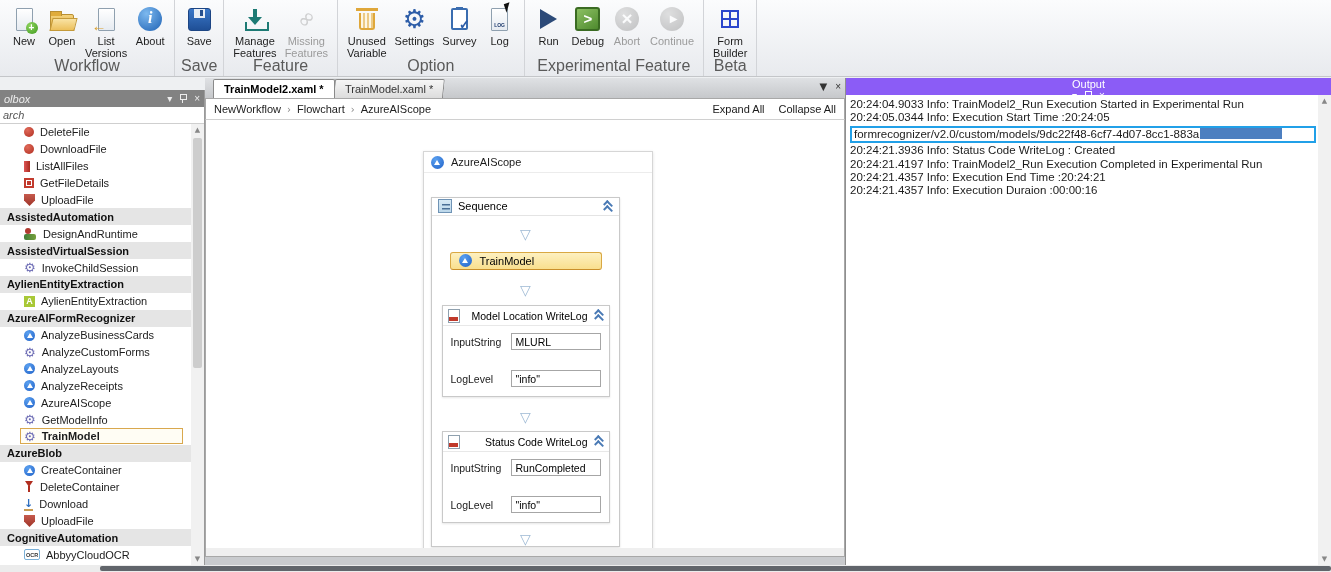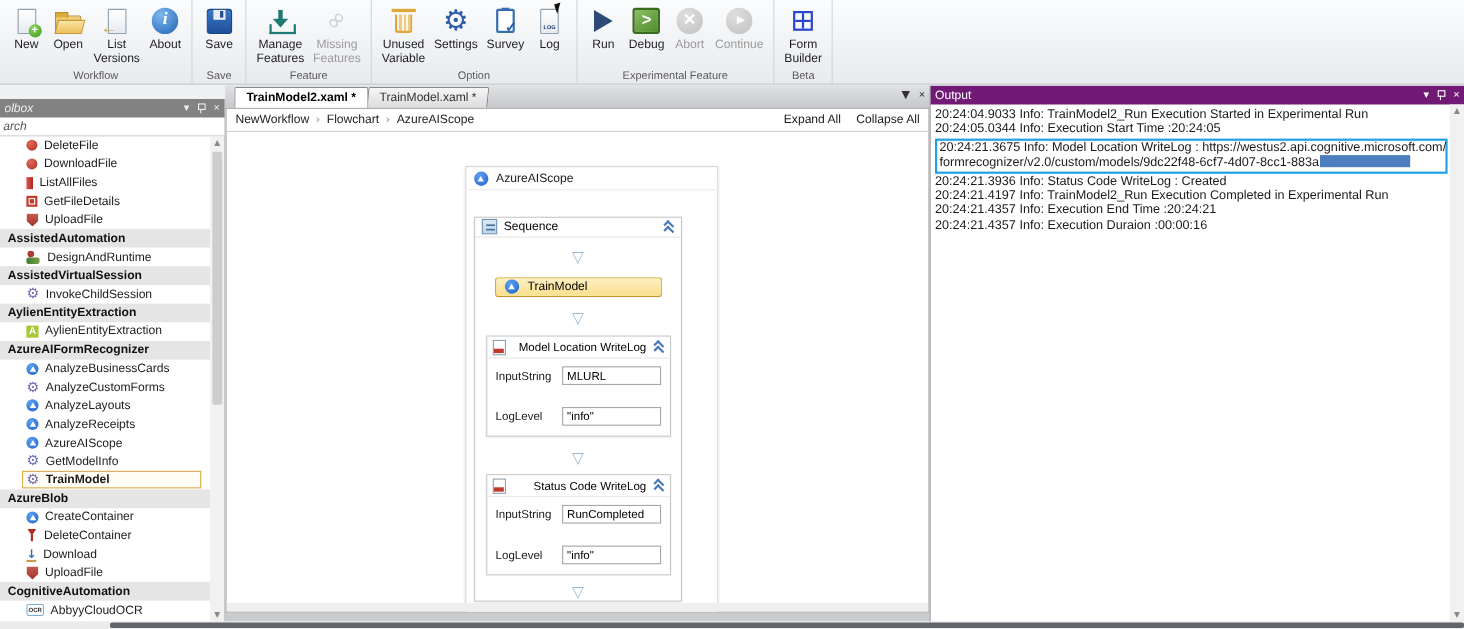--- a/index.html
+++ b/index.html
@@ -6,21 +6,21 @@
   html,body { background:#d8dadd; }
   body { font-family:"Liberation Sans", sans-serif; }
   .app { position:relative; width:1331px; height:572px; background:#eef0f2; overflow:hidden; }
 
   
   .ribbon { position:absolute; left:0; top:0; right:0; height:77px;
     background:linear-gradient(#fbfcfd,#e8eaee); border-bottom:1px solid #c4c6c9; display:flex; }
   .ribbon-group { position:relative; display:flex; padding:3px 5px 14px 5px;
     border-right:1px solid #d2d4d8; }
   .rg-caption { position:absolute; left:0; right:0; bottom:1px; text-align:center;
-    font-size:10px; color:#5a5a5a; }
+    font-size:16px; color:#5a5a5a; }
   .rib-item { display:flex; flex-direction:column; align-items:center; justify-content:flex-start;
     min-width:38px; padding:1px 4px; cursor:default; text-align:center; }
   .rib-item .rlabel { font-size:11px; color:#1e1e1e; line-height:11.5px; margin-top:2px; white-space:pre-line; }
   .rib-item.disabled .rlabel { color:#9b9b9b; }
   .rib-item.disabled .ric { opacity:.5; filter:grayscale(1); }
   .ric { width:30px; height:30px; display:flex; align-items:center; justify-content:center; position:relative; }
   .glyph { font-family:"DejaVu Sans", sans-serif; }
 
   
   .r-new,.r-listver,.r-log { width:17px; height:23px; background:linear-gradient(#ffffff,#e6ebf1);
@@ -192,21 +192,21 @@
   .w-log::before { content:""; position:absolute; left:0px; bottom:1px; width:9px; height:4px; background:#c0392b; }
   .act-body { padding:7px 8px 9px 8px; display:flex; flex-direction:column; gap:20px; }
   .fld-row { display:flex; align-items:center; font-size:10.5px; }
   .fld-label { width:60px; flex:0 0 auto; color:#1a1a1a; }
   .fld-input { flex:1; height:17px; border:1px solid #a6a6a6; background:#fff; font-size:10.5px;
     padding:2px 4px; white-space:nowrap; overflow:hidden; }
 
   
   .output { position:absolute; left:845px; top:78px; right:0; bottom:7px; background:#fff;
     border-left:1px solid #8f8f8f; }
-  .output .panel-titlebar { background:#701a75; color:#fff; font-style:normal; }
+  .output .panel-titlebar { background:#8b5cf6; color:#fff; font-style:normal;flex-direction:column; }
   .output .pt-label { font-style:normal; }
   .out-body { position:absolute; left:0; right:13px; top:17px; bottom:0; padding:3px 2px 0 4px;
     font-size:11.5px; line-height:13.4px; color:#1b1b1b; overflow:hidden; }
   .out-line { white-space:nowrap; }
   .out-hl { border:2px solid #21a0e8; margin:1px 0; padding:0 2px; }
   .redaction { display:inline-block; width:82px; height:11px; background:#4d7fc0; vertical-align:-1px; margin-left:1px; }
   .out-scroll { top:17px; }
 
   
   .bottombar { position:absolute; left:0; right:0; bottom:0; height:7px; background:#ececec; }
@@ -545,21 +545,20 @@
       <span class="pt-icons">
         <span class="glyph">▾</span>
         <span class="pin-icon"></span>
         <span>×</span>
       </span>
     </div>
     <div class="out-body" id="out-body">
         <div class="out-line">20:24:04.9033 Info: TrainModel2_Run Execution Started in Experimental Run</div>
         <div class="out-line">20:24:05.0344 Info: Execution Start Time :20:24:05</div>
         <div class="out-hl">
-          <div class="out-line">20:24:21.3675 Info: Model Location WriteLog : https://westus2.api.cognitive.microsoft.com/</div>
           <div class="out-line">formrecognizer/v2.0/custom/models/9dc22f48-6cf7-4d07-8cc1-883a<span class="redaction"></span></div>
         </div>
         <div class="out-line">20:24:21.3936 Info: Status Code WriteLog : Created</div>
         <div class="out-line">20:24:21.4197 Info: TrainModel2_Run Execution Completed in Experimental Run</div>
         <div class="out-line">20:24:21.4357 Info: Execution End Time :20:24:21</div>
         <div class="out-line">20:24:21.4357 Info: Execution Duraion :00:00:16</div>
       </div>
     <div class="vscroll out-scroll">
       <span class="sb-arrow sb-up glyph">▲</span>
       <span class="sb-arrow sb-down glyph">▼</span>

